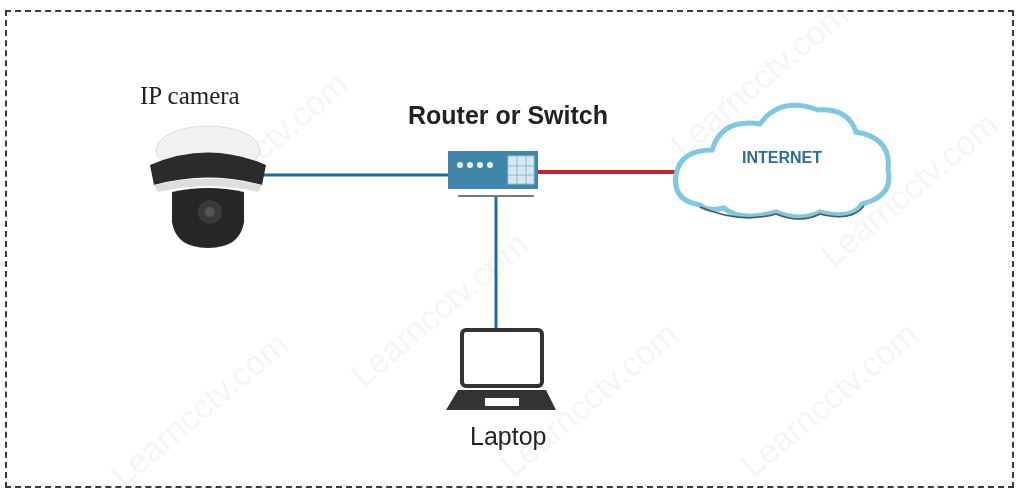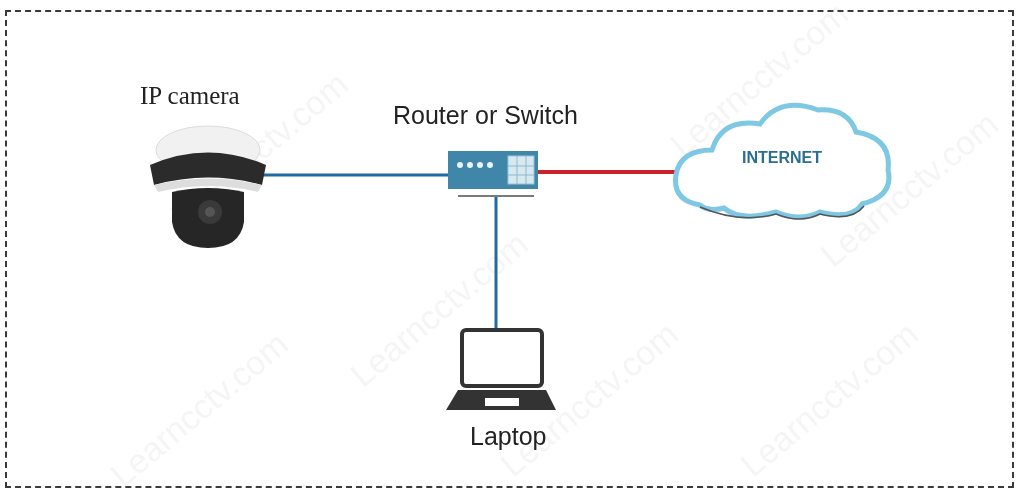--- a/index.html
+++ b/index.html
@@ -63,14 +63,14 @@
   </g>
 
   <g>
     <rect x="462" y="330" width="80" height="56" rx="4" fill="#ffffff" stroke="#333" stroke-width="4"></rect>
     <path d="M458,390 L546,390 L556,410 L446,410 Z" fill="#333"></path>
     <rect x="485" y="398" width="34" height="8" fill="#ffffff"></rect>
   </g>
 </svg>
 
 <div class="label" style="left:140px;top:82px;font-family:Liberation Serif, serif;">IP camera</div>
-<div class="label" style="left:393px;top:101px;">Router or Switch</div>
+<div class="label" style="left:408px;top:101px;font-weight:bold;">Router or Switch</div>
 <div class="label" style="left:470px;top:422px;">Laptop</div>
 
 </body></html>

